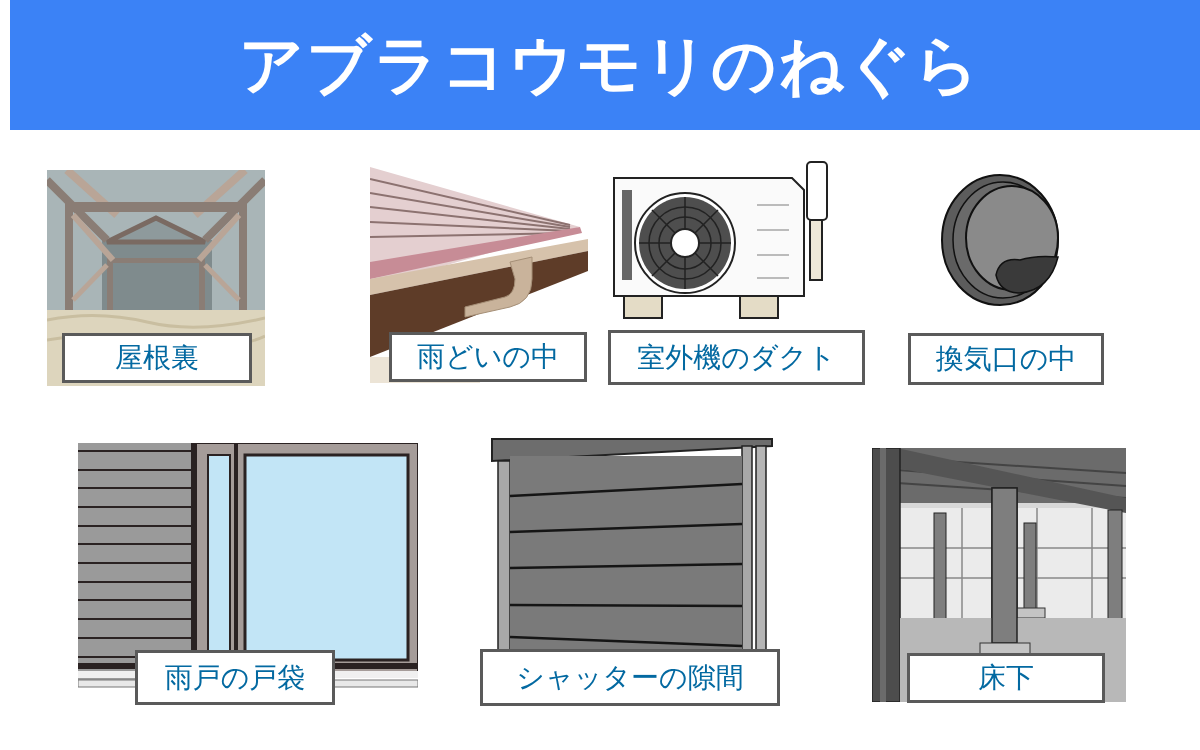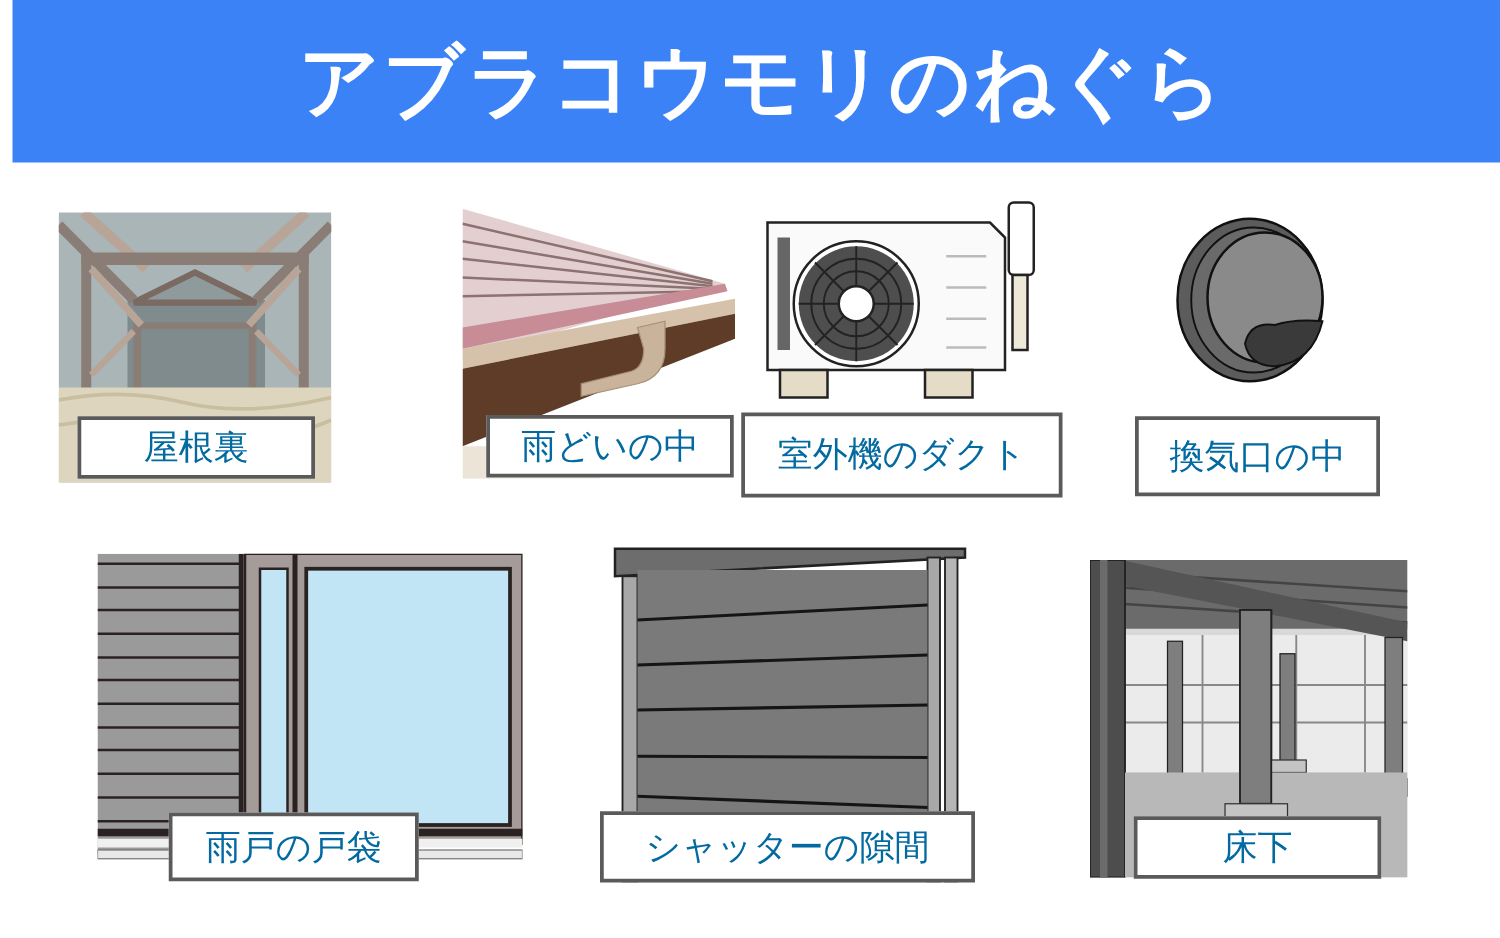--- a/index.html
+++ b/index.html
@@ -86,33 +86,33 @@
     <circle cx="93" cy="83" r="14" fill="#fff" stroke="#222" stroke-width="2"></circle>
     <g stroke="#bbb" stroke-width="2">
       <line x1="165" y1="45" x2="197" y2="45"></line>
       <line x1="165" y1="70" x2="197" y2="70"></line>
       <line x1="165" y1="95" x2="197" y2="95"></line>
       <line x1="165" y1="118" x2="197" y2="118"></line>
     </g>
     <rect x="32" y="136" width="38" height="22" fill="#e4dcc6" stroke="#222" stroke-width="2"></rect>
     <rect x="148" y="136" width="38" height="22" fill="#e4dcc6" stroke="#222" stroke-width="2"></rect>
   </svg>
-  <div class="label" style="left:1px;top:170px;width:257px;height:68px;text-align:center;">
+  <div class="label" style="left:16px;top:170px;width:257px;height:55px;text-align:center;">
     <span>室外機のダクト</span>
   </div>
 </div>
 
 <div class="card" style="left:900px;top:165px;width:210px;height:220px;">
   <svg width="210" height="160" viewBox="0 0 210 160" style="left:0;top:0;">
     <ellipse cx="100" cy="75" rx="58" ry="65" fill="#5c5c5c" stroke="#111" stroke-width="2"></ellipse>
     <ellipse cx="103" cy="75" rx="50" ry="58" fill="#6a6a6a" stroke="#111" stroke-width="1.5"></ellipse>
     <ellipse cx="112" cy="73" rx="46" ry="52" fill="#8a8a8a" stroke="#111" stroke-width="2"></ellipse>
     <path d="M96,110 Q100,92 120,95 Q135,90 158,92 Q150,125 120,128 Q100,128 96,110 Z" fill="#3a3a3a" stroke="#111" stroke-width="1.5"></path>
   </svg>
-  <div class="label" style="left:8px;top:168px;width:196px;height:64px;">
+  <div class="label" style="left:8px;top:168px;width:196px;height:52px;">
     <span>換気口の中</span>
   </div>
 </div>
 
 <div class="card" style="left:78px;top:443px;width:340px;height:262px;padding-left:36px;">
   <svg width="340" height="250" viewBox="0 0 340 250">
     <rect x="0" y="0" width="115" height="240" fill="#9a9a9a"></rect>
     <g stroke="#2a2222" stroke-width="2">
       <line x1="0" y1="8" x2="115" y2="8"></line>
       <line x1="0" y1="27" x2="115" y2="27"></line>

